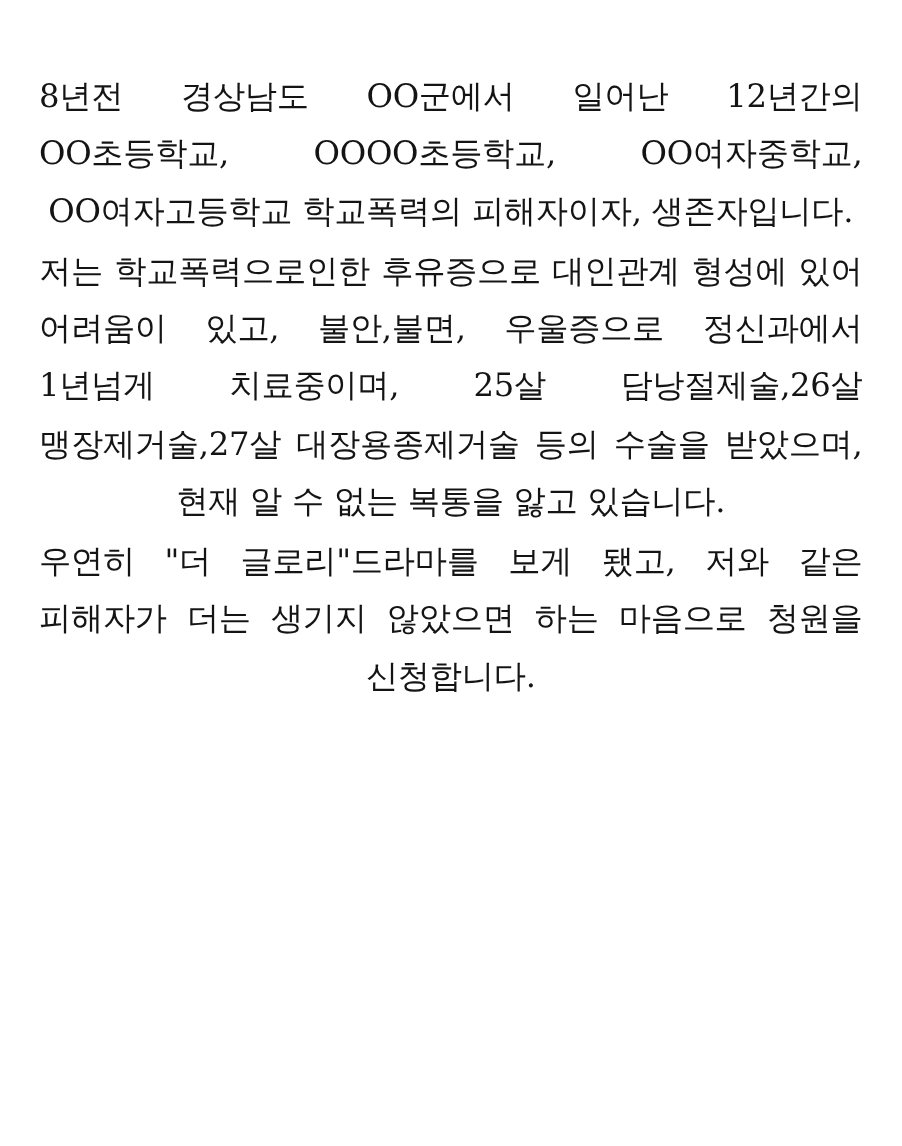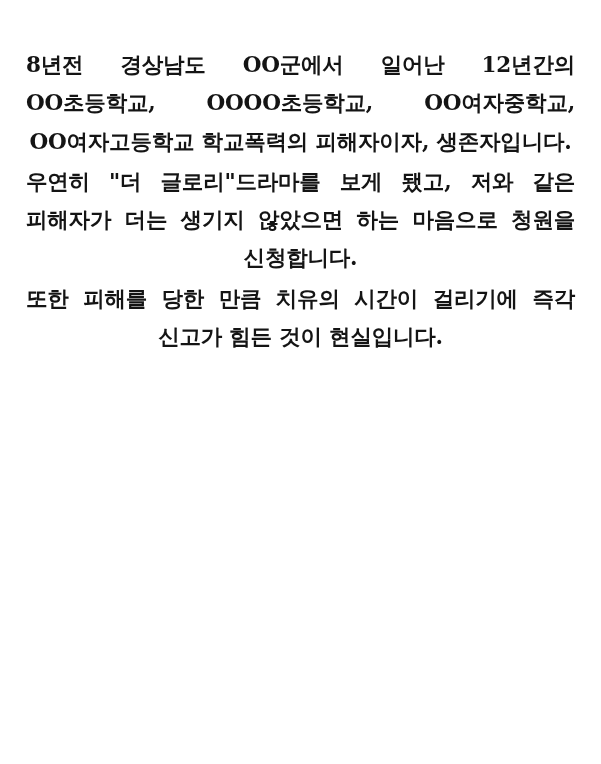--- a/index.html
+++ b/index.html
@@ -16,36 +16,35 @@
   }
   .page {
     box-sizing: border-box;
     width: 601px;
     height: 764px;
     padding: 46px 26px 30px 26px;
     background: #ffffff;
     display: flex;
     flex-direction: column;
     justify-content: flex-start;
-    font-weight: bold;
   }
   .para {
     font-size: 21.5px;
     line-height: 1.78;
     letter-spacing: -0.2px;
     text-align: justify;
     text-align-last: center;
     word-break: keep-all;
     margin: 0 0 2px 0;
     color: #141414;
   }
   .para.last {
     margin-bottom: 0;
   }
 </style>
 </head>
 <body>
 
 <div class="page">
   <p class="para">8년전 경상남도 OO군에서 일어난 12년간의 OO초등학교, OOOO초등학교, OO여자중학교, OO여자고등학교 학교폭력의 피해자이자, 생존자입니다.</p>
+  <p class="para">저는 학교폭력으로인한 후유증으로 대인관계 형성에 있어 어려움이 있고, 불안,불면, 우울증으로 정신과에서 1년넘게 치료중이며, 25살 담낭절제술,26살 맹장제거술,27살 대장용종제거술 등의 수술을 받았으며, 현재 알 수 없는 복통을 앓고 있습니다.</p>
   <p class="para">우연히 "더 글로리"드라마를 보게 됐고, 저와 같은 피해자가 더는 생기지 않았으면 하는 마음으로 청원을 신청합니다.</p>
-  <p class="para last">또한 피해를 당한 만큼 치유의 시간이 걸리기에 즉각 신고가 힘든 것이 현실입니다.</p>
 </div>
 
 </body></html>

